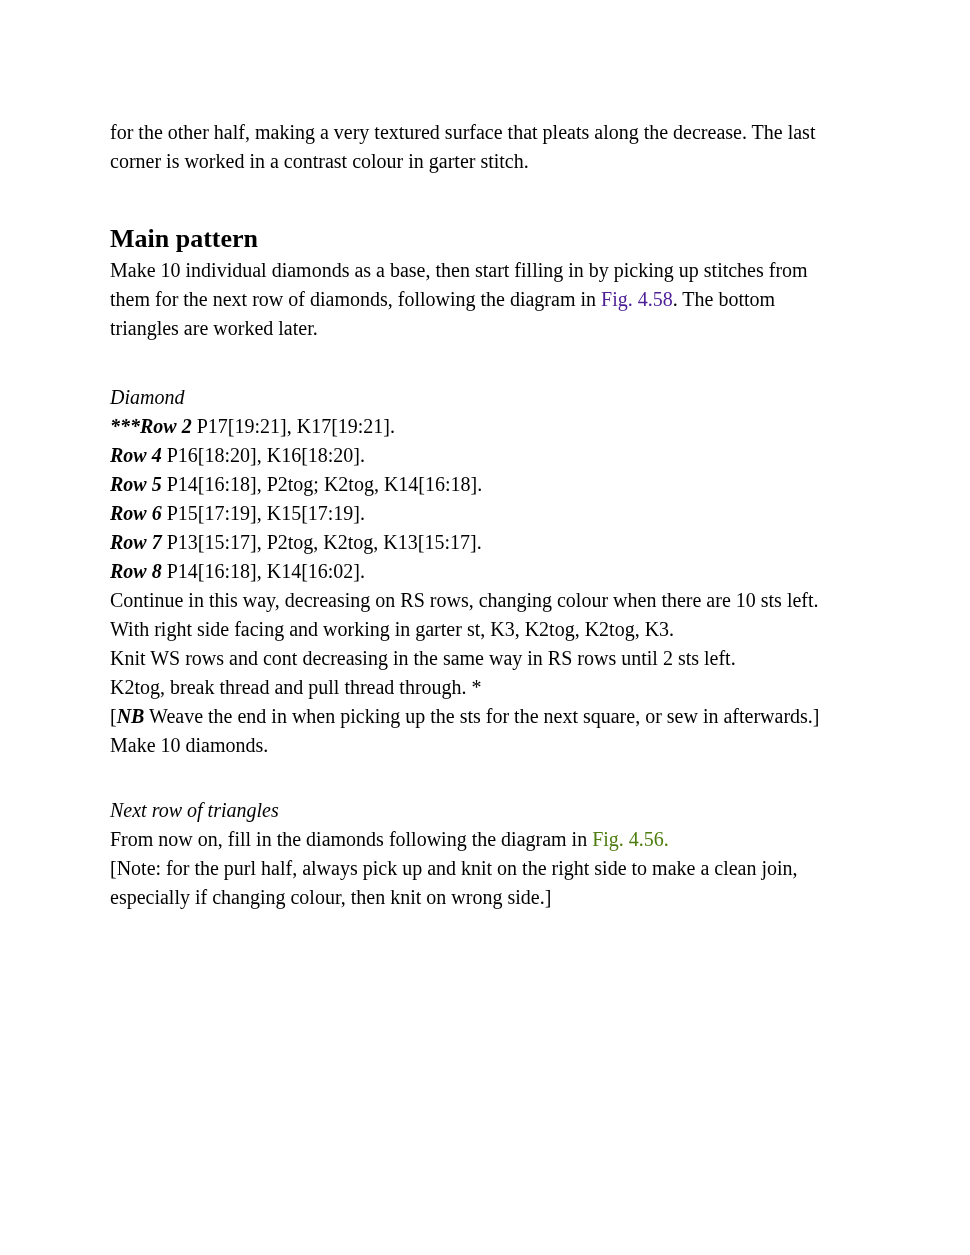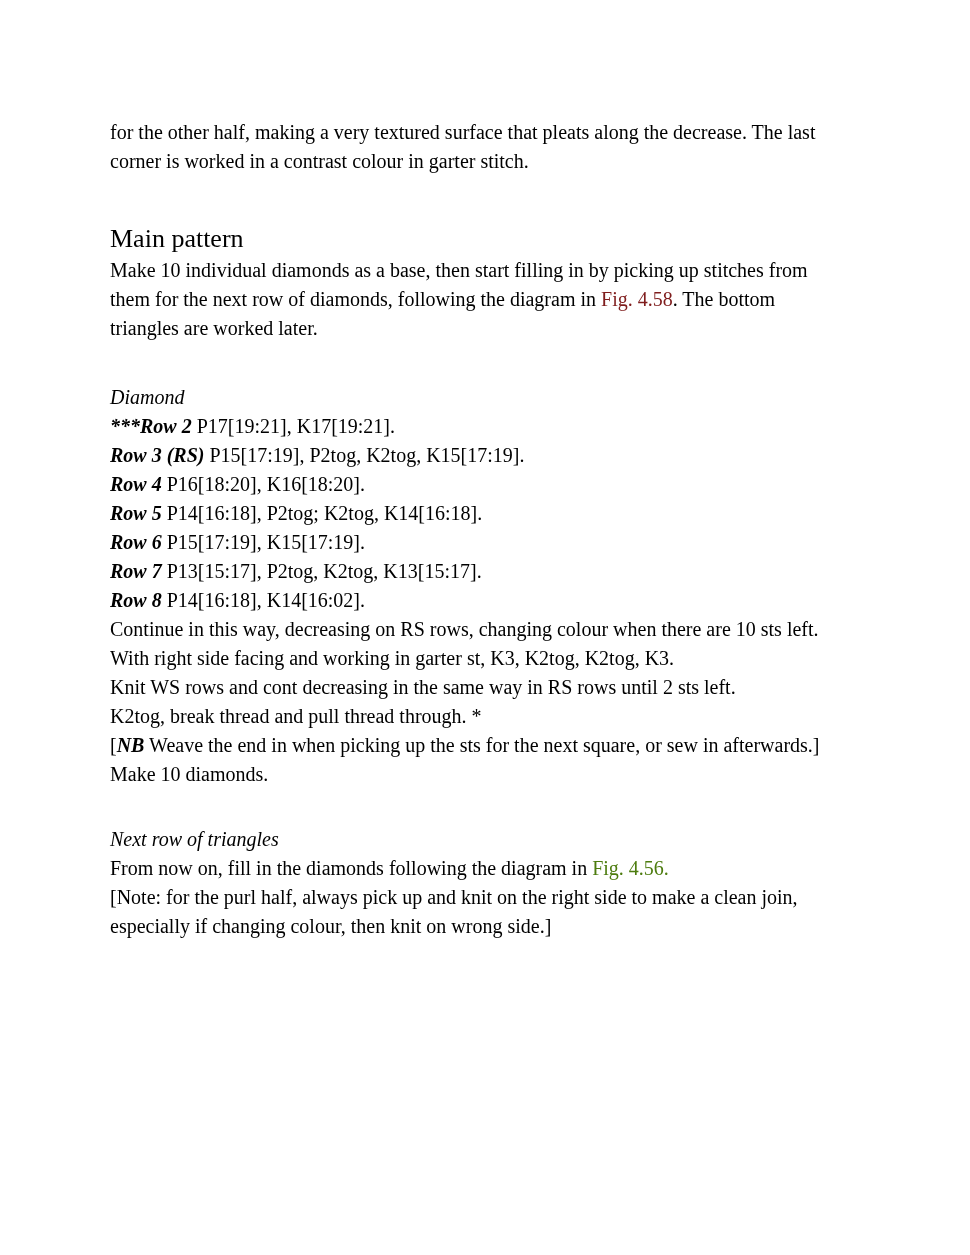--- a/index.html
+++ b/index.html
@@ -17,47 +17,46 @@
   .content { width: 732px; }
   p.body, div.line {
     margin: 0;
     font-size: 20px;
     line-height: 29px;
     font-weight: normal;
   }
   h1.heading {
     font-size: 26px;
     line-height: 34px;
-    font-weight: normal;
+    font-weight: bold;
     margin: 46px 0 0 0;
   }
   .para2 { margin-top: 22px; }
   .section { margin-top: 40px; }
   .section2 { margin-top: 36px; }
   .italic { font-style: italic; }
   b.rowlabel, b.nb { font-weight: bold; font-style: italic; }
   a.link { text-decoration: none; cursor: pointer; }
 </style>
 </head>
 <body>
 
 <div class="page">
   <div class="content">
 
     <p class="body">for the other half, making a very textured surface that pleats along the decrease. The last corner is worked in a contrast colour in garter stitch.</p>
 
     <h1 class="heading">Main pattern</h1>
 
-    <p class="body para2"><span>Make 10 individual diamonds as a base, then start filling in by picking up stitches from them for the next row of diamonds, following the diagram in </span><a class="link" href="#" style="color: #7f1d1d;">Fig. 4.58</a><span>. The bottom triangles are worked later.</span></p>
+    <p class="body para2"><span>Make 10 individual diamonds as a base, then start filling in by picking up stitches from them for the next row of diamonds, following the diagram in </span><a class="link" href="#" style="color: #4c1d95;">Fig. 4.58</a><span>. The bottom triangles are worked later.</span></p>
 
     <div class="section">
       <div class="line italic">Diamond</div>
 
       <div class="line"><b class="rowlabel">***Row 2</b><span> P17[19:21], K17[19:21].</span></div>
-      <div class="line"><b class="rowlabel">Row 3 (RS)</b><span> P15[17:19], P2tog, K2tog, K15[17:19].</span></div>
       <div class="line"><b class="rowlabel">Row 4</b><span> P16[18:20], K16[18:20].</span></div>
       <div class="line"><b class="rowlabel">Row 5</b><span> P14[16:18], P2tog; K2tog, K14[16:18].</span></div>
       <div class="line"><b class="rowlabel">Row 6</b><span> P15[17:19], K15[17:19].</span></div>
       <div class="line"><b class="rowlabel">Row 7</b><span> P13[15:17], P2tog, K2tog, K13[15:17].</span></div>
       <div class="line"><b class="rowlabel">Row 8</b><span> P14[16:18], K14[16:02].</span></div>
 
       <div class="line">Continue in this way, decreasing on RS rows, changing colour when there are 10 sts left.</div>
       <div class="line">With right side facing and working in garter st, K3, K2tog, K2tog, K3.</div>
       <div class="line">Knit WS rows and cont decreasing in the same way in RS rows until 2 sts left.</div>
       <div class="line">K2tog, break thread and pull thread through. *</div>

